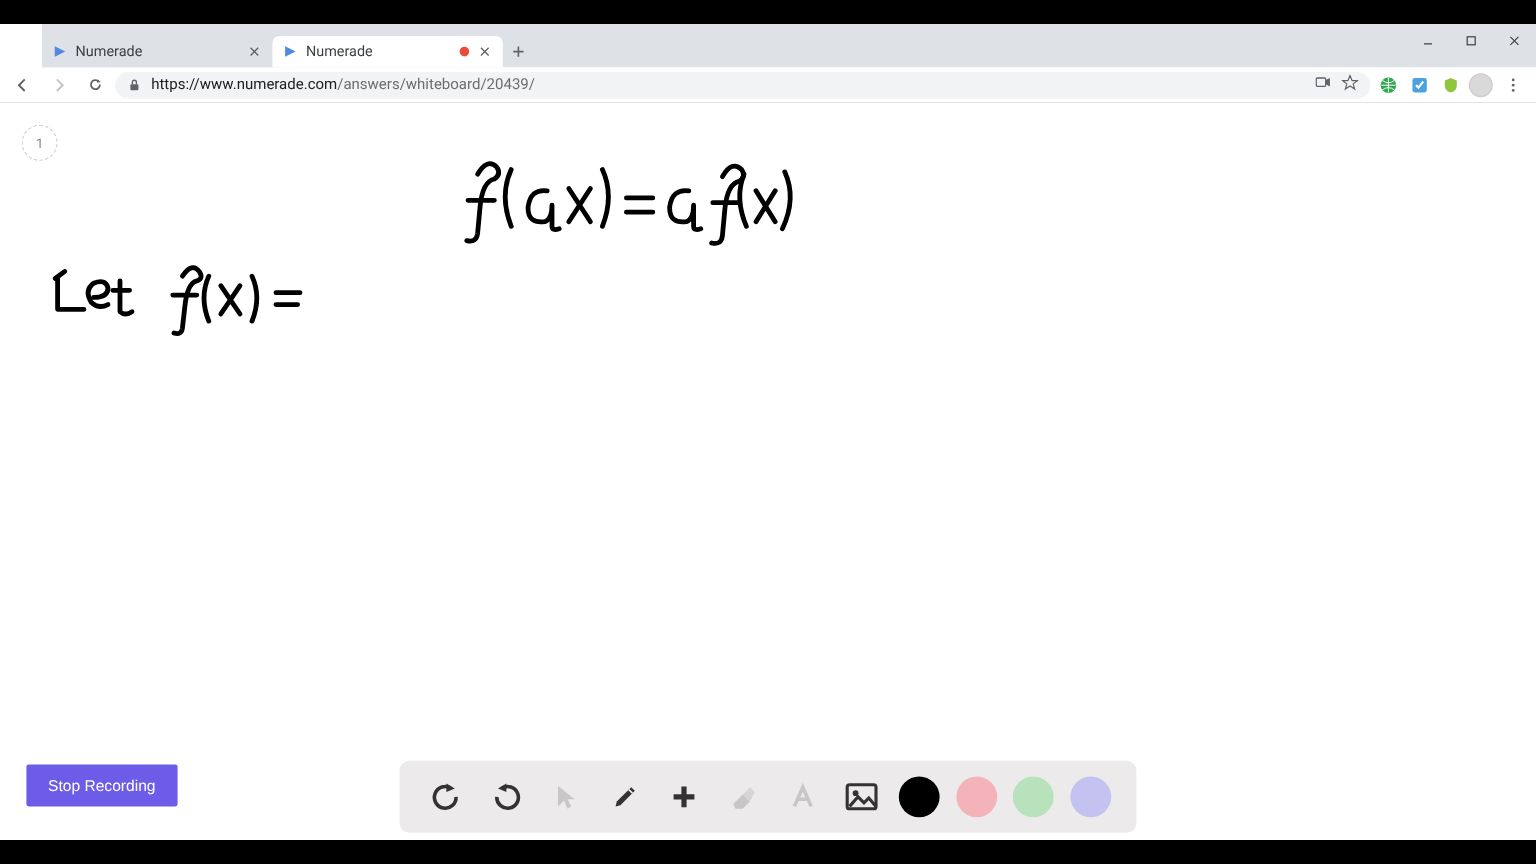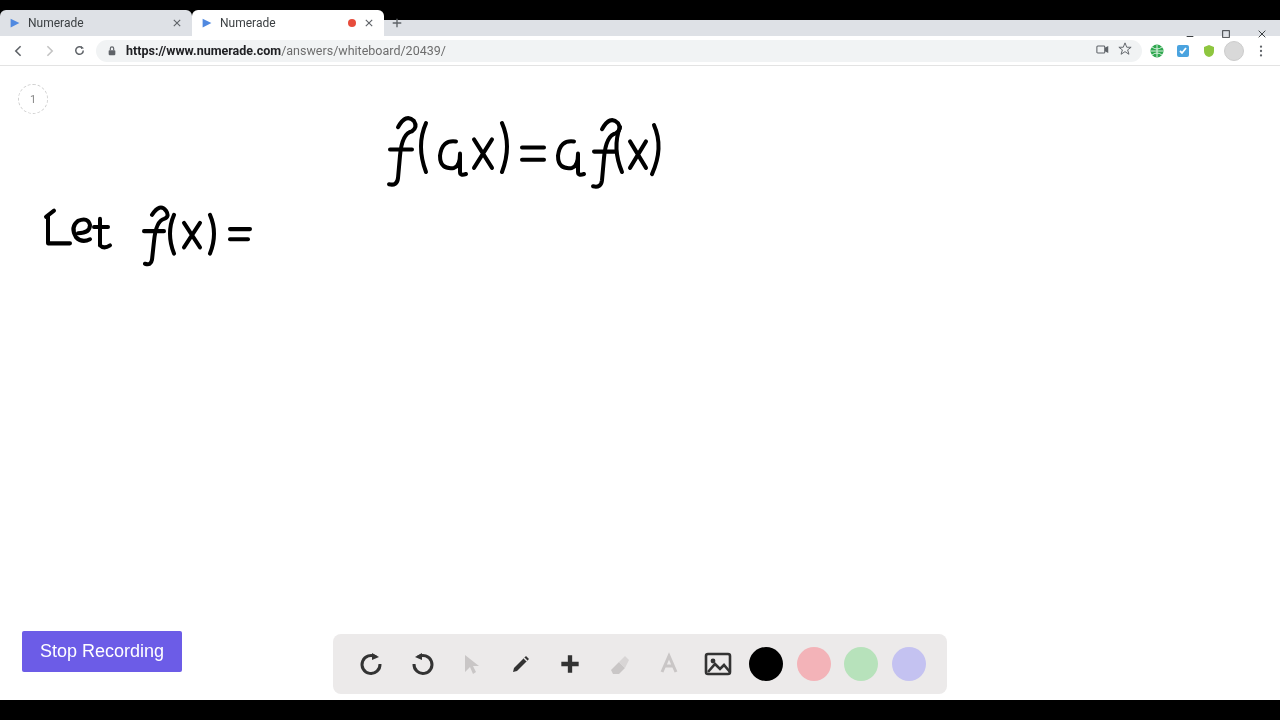--- a/index.html
+++ b/index.html
@@ -14,25 +14,26 @@
     position: absolute;
     left: 0; top: 20px;
     width: 1280px; height: 680px;
     background: #fff;
     display: flex;
     flex-direction: column;
   }
 
   
   .tab-strip {
-    height: 16px;
+    height: 36px;
     background: #dee1e6;
     display: flex;
     align-items: flex-end;
     position: relative;
+    margin-left: 35px;
   }
   .tab {
     height: 26px;
     width: 192px;
     background: #dee1e6;
     display: flex;
     align-items: center;
     padding: 0 8px;
     font-size: 12px;
     color: #3c4043;
@@ -93,21 +94,21 @@
     border-radius: 12px;
     display: flex;
     align-items: center;
     padding: 0 10px;
     gap: 8px;
     font-size: 12.5px;
     color: #5f6368;
   }
   .lock-icon { width:12px; height:12px; display:flex; align-items:center; justify-content:center; color:#5f6368; }
   .url-text { color:#202124; flex:1; }
-  .url-text .host { color:#202124;font-weight:bold; }
+  .url-text .host { color:#202124; }
   .url-text .path { color:#6d6d6d; }
   .star-icon { color:#5f6368; }
   .cam-icon { color:#5f6368; }
 
   .ext-btn {
     width:22px; height:22px; display:flex; align-items:center; justify-content:center;
     border-radius:3px;
   }
   .avatar {
     width:20px; height:20px; border-radius:50%; background:#d9d9d9;
@@ -136,21 +137,21 @@
     width:100%; height:100%;
   }
 
   .stop-recording {
     position:absolute;
     left: 22px; bottom: 28px;
     background: #6c5ce7;
     color: #fff;
     border: none;
     padding: 10px 18px;
-    font-size: 18px;
+    font-size: 13px;
     cursor: pointer;
     border-radius: 2px;
   }
 
   
   .wb-toolbar {
     position:absolute;
     left: 50%; transform: translateX(-50%);
     bottom: 6px;
     width: 614px;

